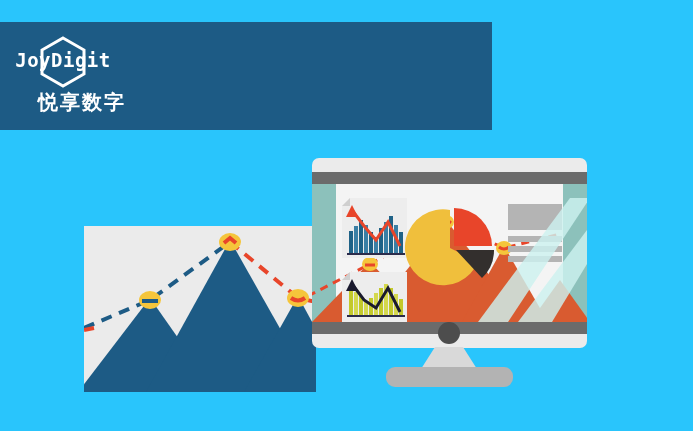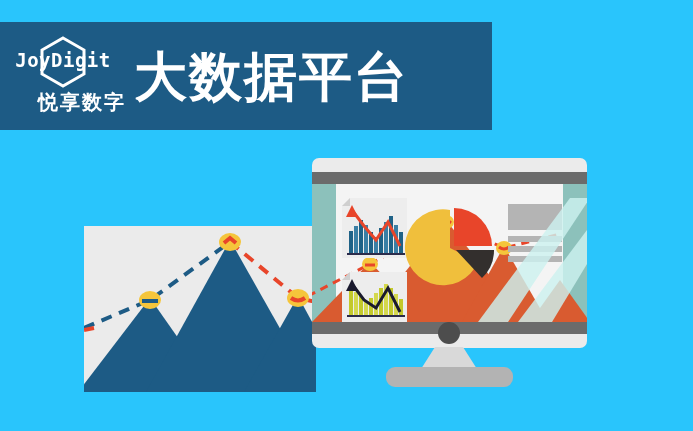--- a/index.html
+++ b/index.html
@@ -171,21 +171,20 @@
     <div class="logo-block">
       <div class="logo-hex">
         <svg width="48" height="52" viewBox="0 0 48 52">
           <polygon points="24,2 45,14 45,38 24,50 3,38 3,14" fill="none" stroke="#ffffff" stroke-width="3"></polygon>
         </svg>
       </div>
       <div class="logo-wordmark">JoyDigit</div>
       <div class="logo-sub">悦享数字</div>
     </div>
 
-    <div class="header-title">大数据平台</div>
   </div>
 
   <div class="left-panel">
     <svg width="232" height="166" viewBox="0 0 232 166">
 
       <g>
         <polygon points="-6,166 66,72 132,166" fill="#1d5b85"></polygon>
         <polygon points="62,166 146,14 232,166" fill="#1d5b85"></polygon>
         <polygon points="160,166 214,70 266,166" fill="#1d5b85"></polygon>
       </g>

